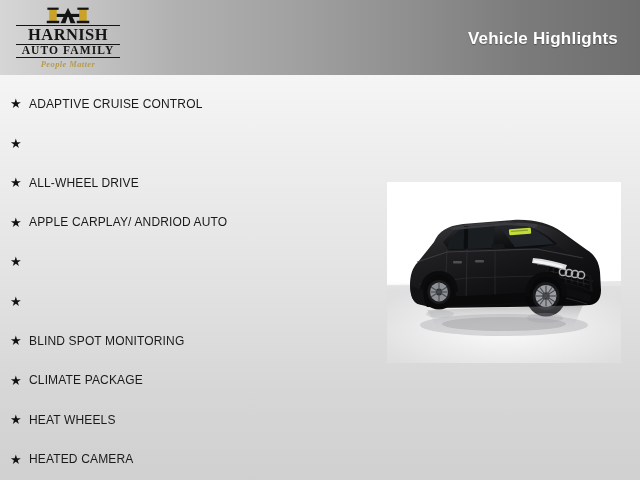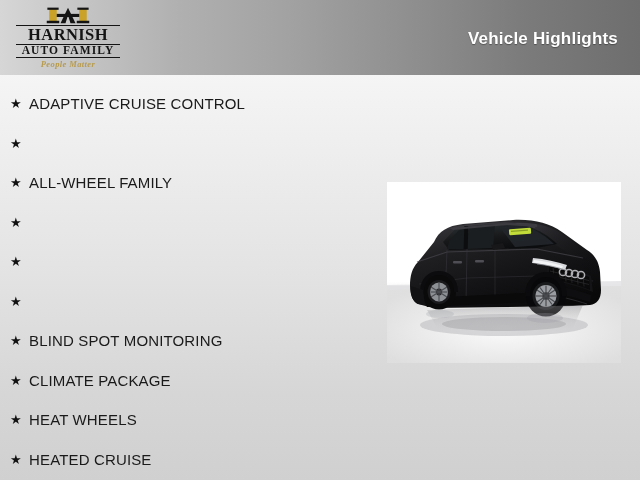--- a/index.html
+++ b/index.html
@@ -92,21 +92,21 @@
     padding-left:10px;
   }
   .bullet {
     font-size:13px;
     color:#111111;
     line-height:1;
     width:19px;
     flex:0 0 19px;
   }
   .feature-label {
-    font-size:15px;
+    font-size:12px;
     color:#1a1a1a;
     letter-spacing:0.15px;
     white-space:nowrap;
   }
 
   
   #vehicle-photo {
     position:absolute;
     left:387px; top:182px;
     width:234px; height:181px;
@@ -147,24 +147,25 @@
   <ul id="highlights">
     <li>
       <span class="bullet">★</span>
       <span class="feature-label">ADAPTIVE CRUISE CONTROL</span>
     </li>
     <li>
       <span class="bullet">★</span>
     </li>
     <li>
       <span class="bullet">★</span>
-      <span class="feature-label">ALL-WHEEL FAMILY</span>
-    </li>
-    <li>
-      <span class="bullet">★</span>
+      <span class="feature-label">ALL-WHEEL DRIVE</span>
+    </li>
+    <li>
+      <span class="bullet">★</span>
+      <span class="feature-label">APPLE CARPLAY/ ANDRIOD AUTO</span>
     </li>
     <li>
       <span class="bullet">★</span>
     </li>
     <li>
       <span class="bullet">★</span>
     </li>
     <li>
       <span class="bullet">★</span>
       <span class="feature-label">BLIND SPOT MONITORING</span>
@@ -172,21 +173,21 @@
     <li>
       <span class="bullet">★</span>
       <span class="feature-label">CLIMATE PACKAGE</span>
     </li>
     <li>
       <span class="bullet">★</span>
       <span class="feature-label">HEAT WHEELS</span>
     </li>
     <li>
       <span class="bullet">★</span>
-      <span class="feature-label">HEATED CRUISE</span>
+      <span class="feature-label">HEATED CAMERA</span>
     </li>
   </ul>
 
   <div id="vehicle-photo">
     <svg id="vehicle-svg" viewBox="0 0 234 181">
       <defs>
         <linearGradient id="studioBg" x1="0" y1="0" x2="0" y2="1">
           <stop offset="0%" stop-color="#ffffff"></stop>
           <stop offset="55%" stop-color="#ffffff"></stop>
           <stop offset="60%" stop-color="#f3f3f3"></stop>

